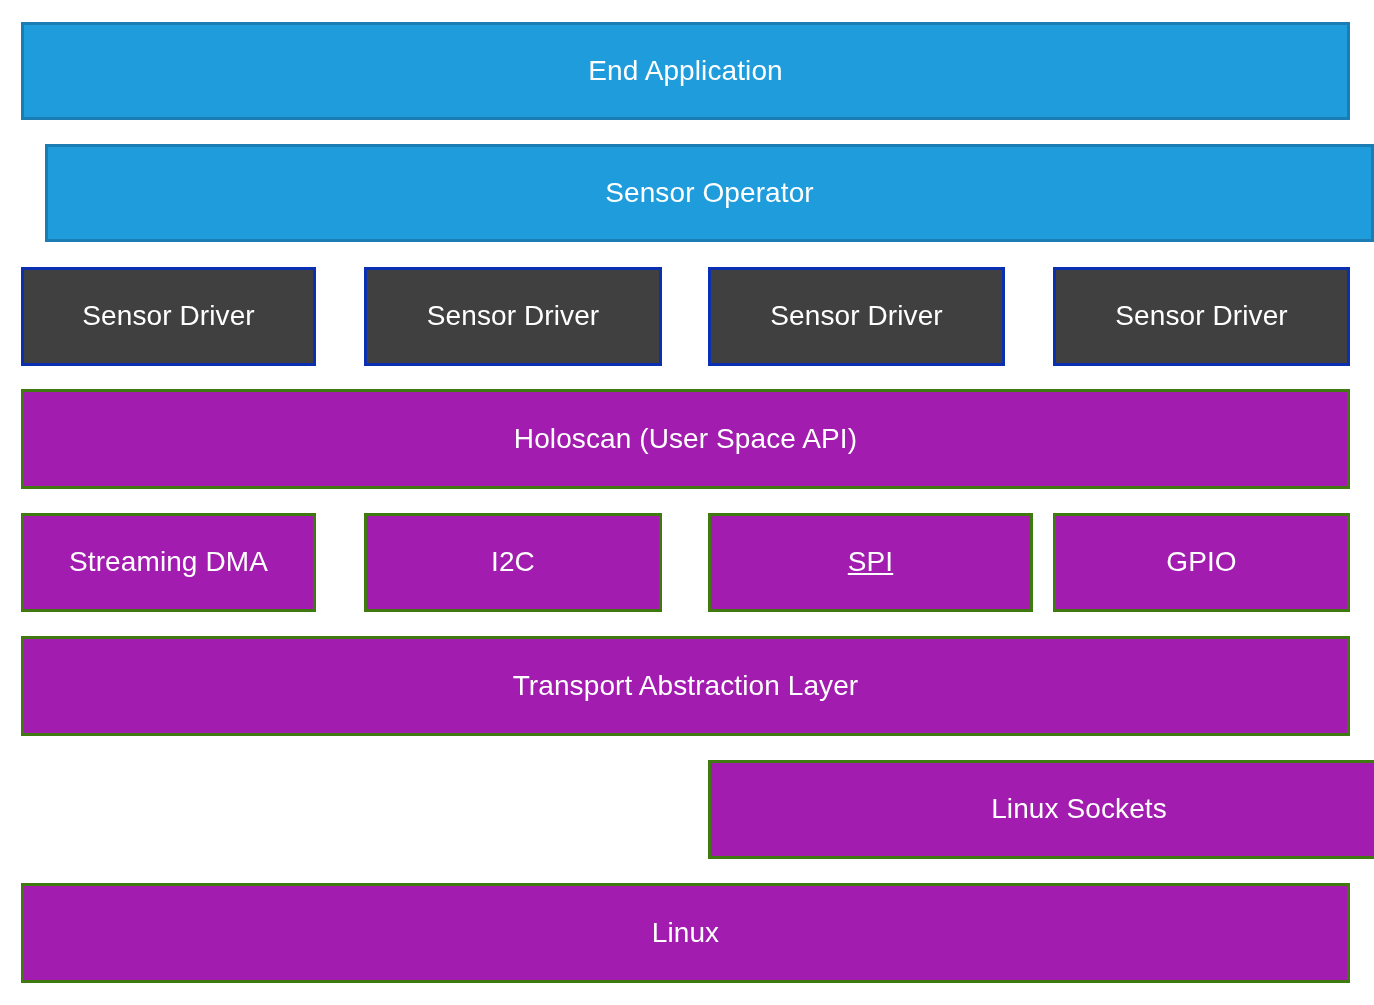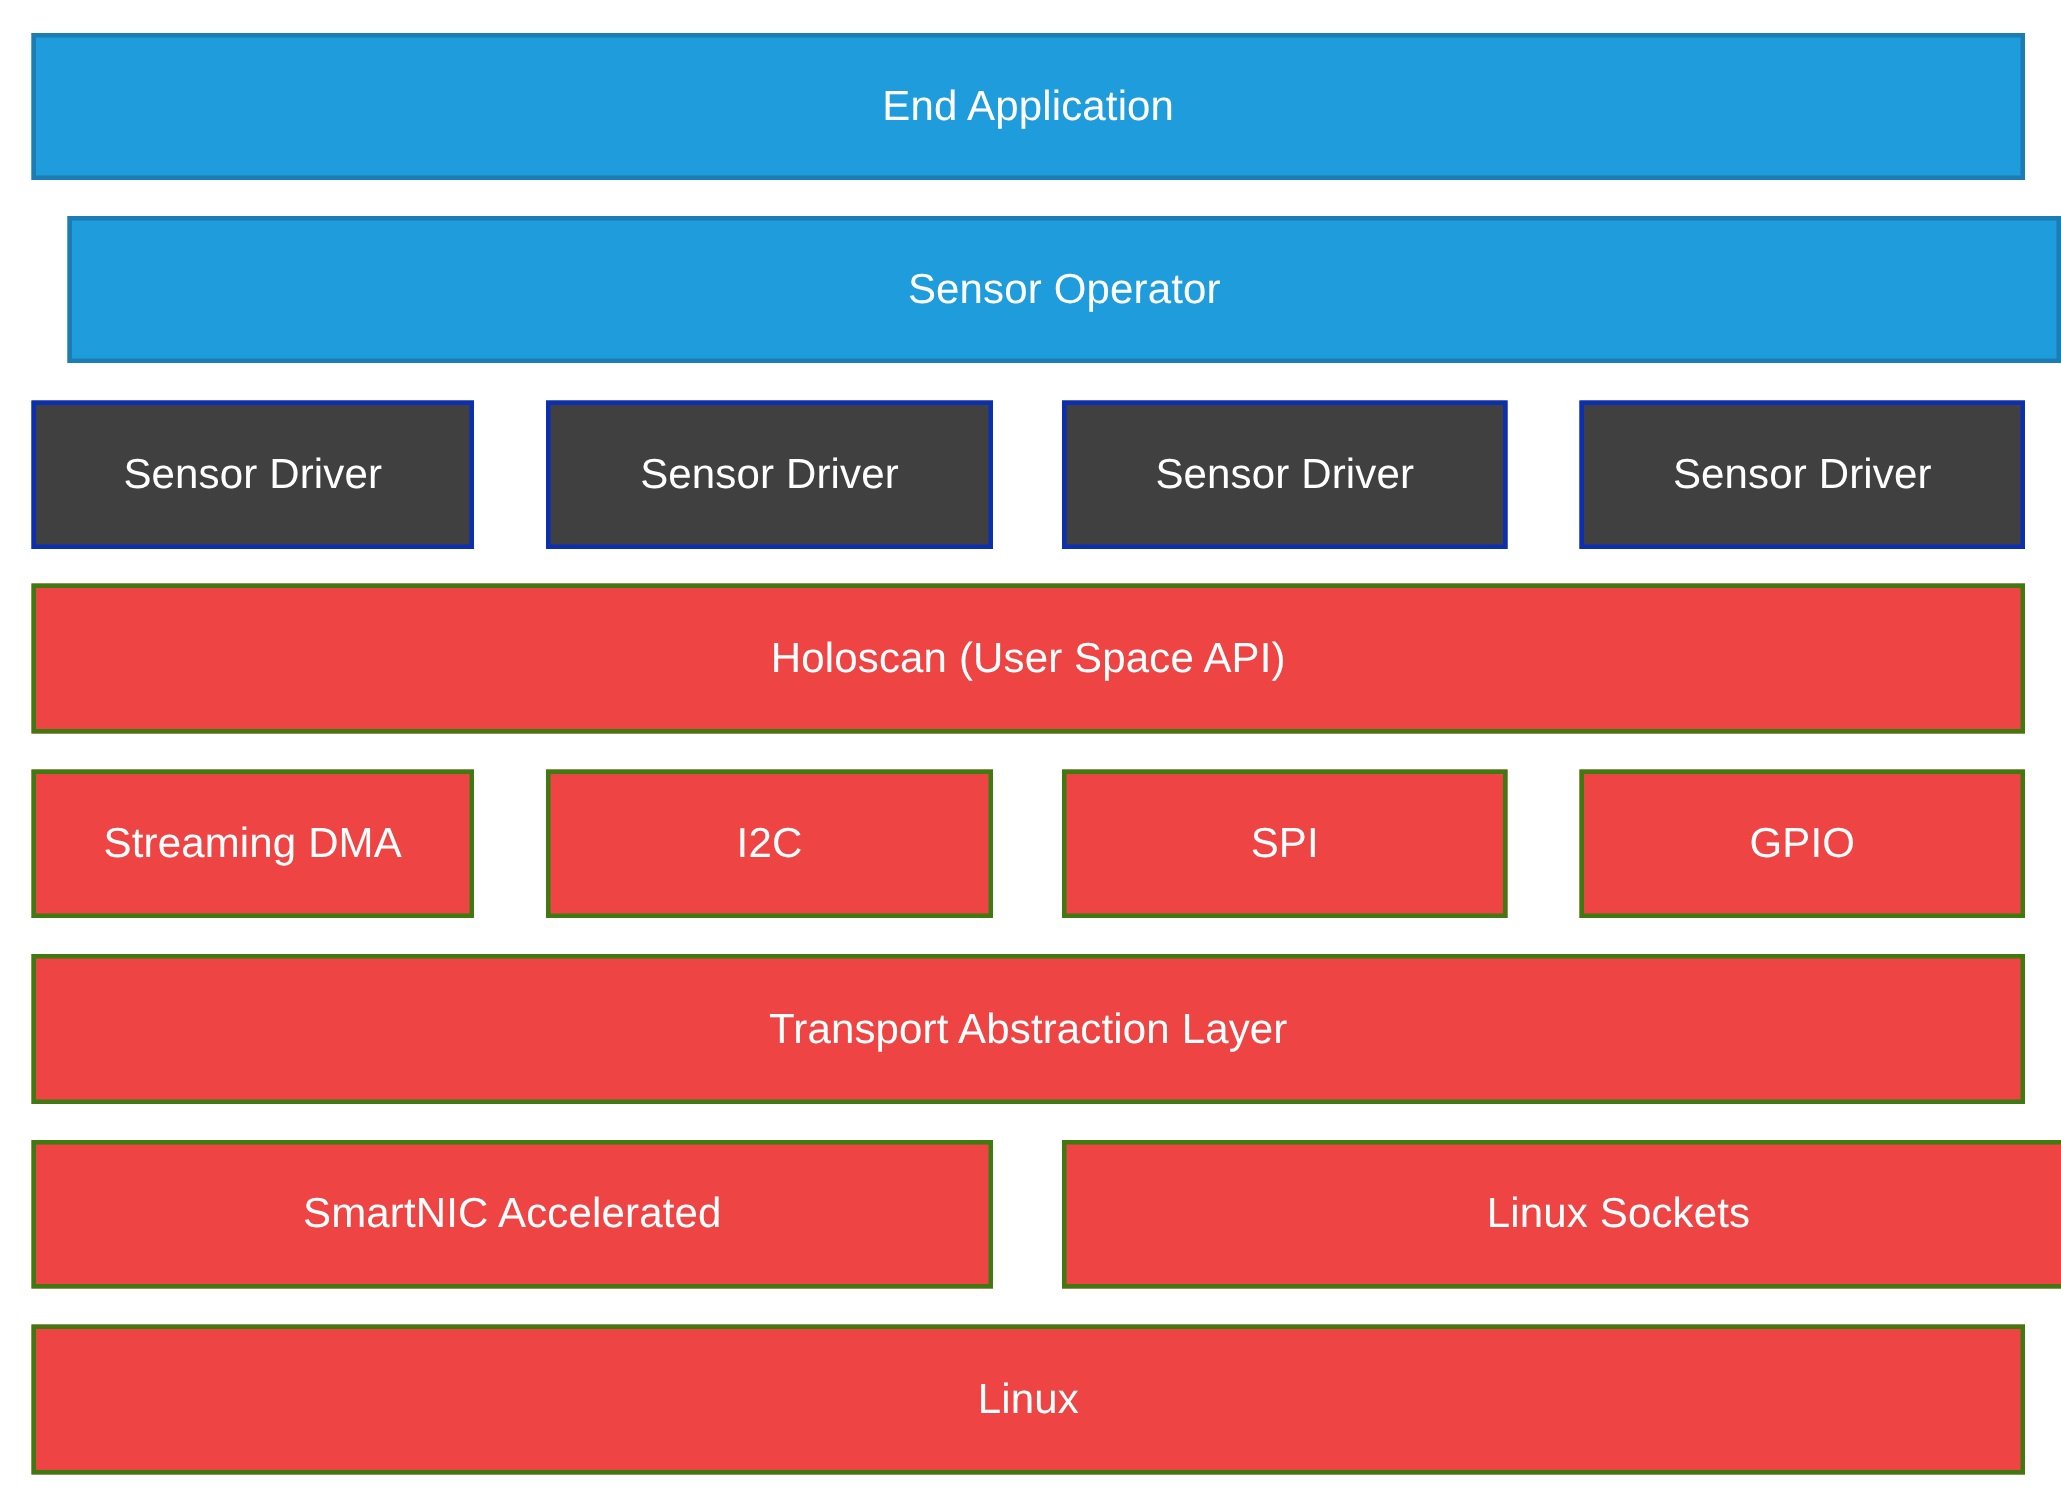--- a/index.html
+++ b/index.html
@@ -42,21 +42,21 @@
     background: #1E9CDC;
     border-color: #1B7DB3;
   }
 
   .box-darkblue {
     background: #404040;
     border-color: #0A2FB0;
   }
 
   .box-green {
-    background: #ef4444;
+    background: #a21caf;
     border-color: #3E7A10;
   }
 
   .box-label {
     display: block;
     padding: 0 8px;
     pointer-events: none;
   }
 </style>
 </head>
@@ -83,31 +83,28 @@
     </div>
     <div class="layer-box box-green" style="left: 21px; top: 389px; width: 1329px; height: 100px;">
       <span class="box-label">Holoscan (User Space API)</span>
     </div>
     <div class="layer-box box-green" style="left: 21px; top: 513px; width: 295px; height: 99px;">
       <span class="box-label">Streaming DMA</span>
     </div>
     <div class="layer-box box-green" style="left: 364px; top: 513px; width: 298px; height: 99px;">
       <span class="box-label">I2C</span>
     </div>
-    <div class="layer-box box-green" style="left: 708px; top: 513px; width: 297px; height: 99px;">
+    <div class="layer-box box-green" style="left: 708px; top: 513px; width: 325px; height: 99px; text-decoration: underline;">
       <span class="box-label">SPI</span>
     </div>
     <div class="layer-box box-green" style="left: 1053px; top: 513px; width: 297px; height: 99px;">
       <span class="box-label">GPIO</span>
     </div>
     <div class="layer-box box-green" style="left: 21px; top: 636px; width: 1329px; height: 100px;">
       <span class="box-label">Transport Abstraction Layer</span>
-    </div>
-    <div class="layer-box box-green" style="left: 21px; top: 760px; width: 641px; height: 99px;">
-      <span class="box-label">SmartNIC Accelerated</span>
     </div>
     <div class="layer-box box-green" style="left: 708px; top: 760px; width: 742px; height: 99px;">
       <span class="box-label">Linux Sockets</span>
     </div>
     <div class="layer-box box-green" style="left: 21px; top: 883px; width: 1329px; height: 100px;">
       <span class="box-label">Linux</span>
     </div>
   </div>
 
 </body></html>

